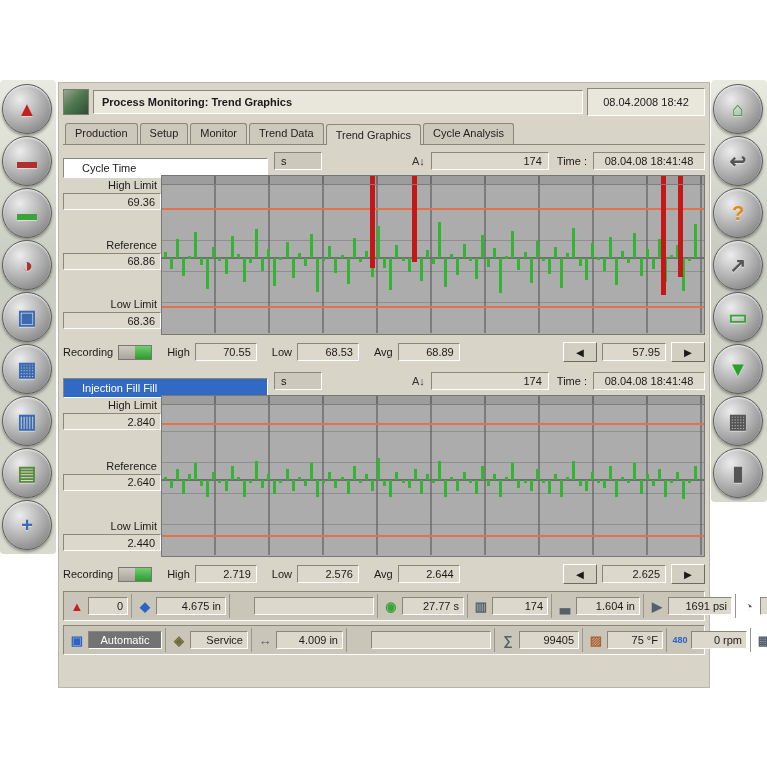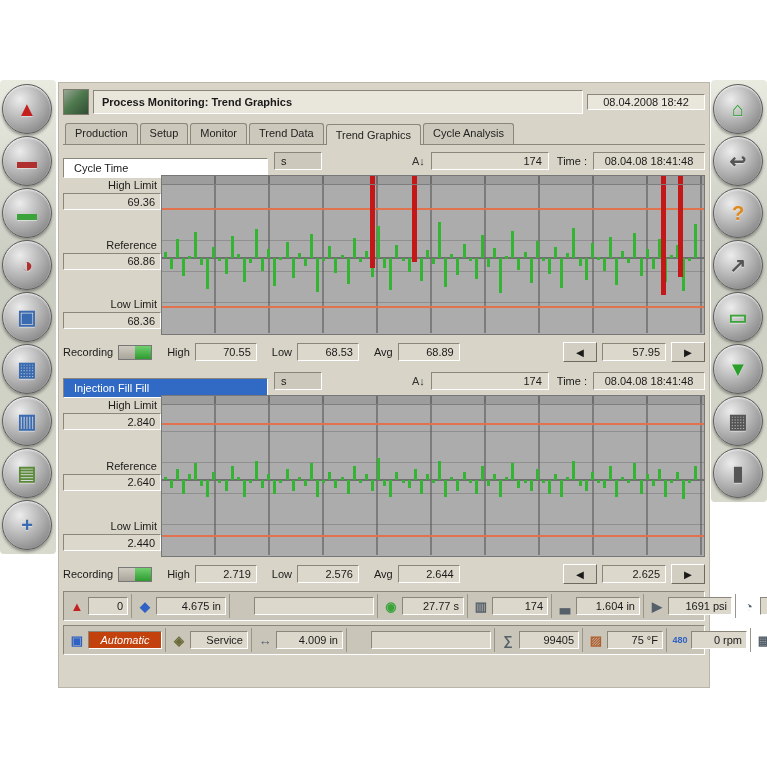--- a/index.html
+++ b/index.html
@@ -19,31 +19,31 @@
 
   
   .window { position:absolute; left:58px; top:82px; width:652px; height:606px; background:#d8d4c7;
             border:1px solid #b9b5a8; padding:4px 4px 2px 4px; }
 
   .titlebar { display:flex; align-items:center; gap:4px; height:30px; }
   .app-icon { width:26px; height:26px; border:1px solid #7e7a6e;
               background:linear-gradient(135deg,#9aa694 0%,#4f7a4f 45%,#2f4d33 100%); }
   .title-field { flex:1; height:24px; display:flex; align-items:center; padding:0 8px;
                  background:#e9e6db; border:1px solid; border-color:#8a867a #fff #fff #8a867a; font-weight:bold; }
-  .datetime-field { width:118px; height:16px; display:flex; align-items:center; justify-content:center;
+  .datetime-field { width:118px; height:28px; display:flex; align-items:center; justify-content:center;
                     background:#e9e6db; border:1px solid; border-color:#8a867a #fff #fff #8a867a; }
 
   .tabs { display:flex; gap:2px; margin-top:6px; padding-left:2px; border-bottom:1px solid #8a867a; height:22px; }
   .tab { padding:3px 9px 0 9px; background:#ccc8bb; border:1px solid #8a867a; border-bottom:none;
          border-radius:3px 3px 0 0; cursor:pointer; white-space:nowrap; color:#222; }
   .tab.active { background:#d8d4c7; position:relative; top:1px; padding-top:4px; }
 
   
   .ctrl-row { display:flex; align-items:center; gap:6px; margin:5px 0 3px 0; height:22px; }
-  .chan-select { width:205px; height:20px; display:flex; align-items:center; padding:0 10px;
+  .chan-select { width:205px; height:20px; display:flex; align-items:center; padding:0 18px;
                  background:#fff; border:1px solid; border-color:#8a867a #fff #fff #8a867a; cursor:pointer;margin-top:13px; }
   .chan-select.selected { background:#316ac5; color:#fff; }
   .unit-field { width:48px; height:18px; display:flex; align-items:center; padding:0 6px;
                 background:#ccc8bb; border:1px solid; border-color:#8a867a #fff #fff #8a867a; }
   .sort-glyph { margin-left:auto; font-size:11px; color:#333; }
   .count-field { width:118px; height:18px; display:flex; align-items:center; justify-content:flex-end; padding:0 6px;
                  background:#dcd8cb; border:1px solid; border-color:#8a867a #fff #fff #8a867a; }
   .time-label { margin-left:2px; }
   .time-field { width:112px; height:18px; display:flex; align-items:center; justify-content:center;
                 background:#dcd8cb; border:1px solid; border-color:#8a867a #fff #fff #8a867a; }
@@ -80,21 +80,21 @@
   .spacer { flex:1; }
 
   
   .statusbar { display:flex; gap:2px; margin-top:4px; height:30px; padding:2px;
                background:#c9c5b8; border:1px solid; border-color:#8a867a #fff #fff #8a867a; }
   .seg { display:flex; align-items:center; gap:3px; padding:0 3px; border-right:1px solid #9a968a; cursor:pointer; }
   .seg:last-child { border-right:none; }
   .seg-icon { min-width:16px; text-align:center; font-size:13px; font-weight:bold; }
   .seg-field { height:18px; display:flex; align-items:center; justify-content:flex-end; padding:0 4px;
                background:#dcd8cb; border:1px solid; border-color:#8a867a #fff #fff #8a867a; white-space:nowrap; }
-  .seg.hl .seg-field { background:#c2410c; color:#fff; justify-content:center;font-style:italic; }
+  .seg.hl .seg-field { background:#737373; color:#fff; justify-content:center; }
 </style>
 </head>
 <body>
 
 <div class="stage">
 
   <div class="rail left" id="leftRail">
       <div class="rail-btn">
     <span class="rail-glyph" style="color: rgb(196, 32, 32);">▲</span>
   </div>

